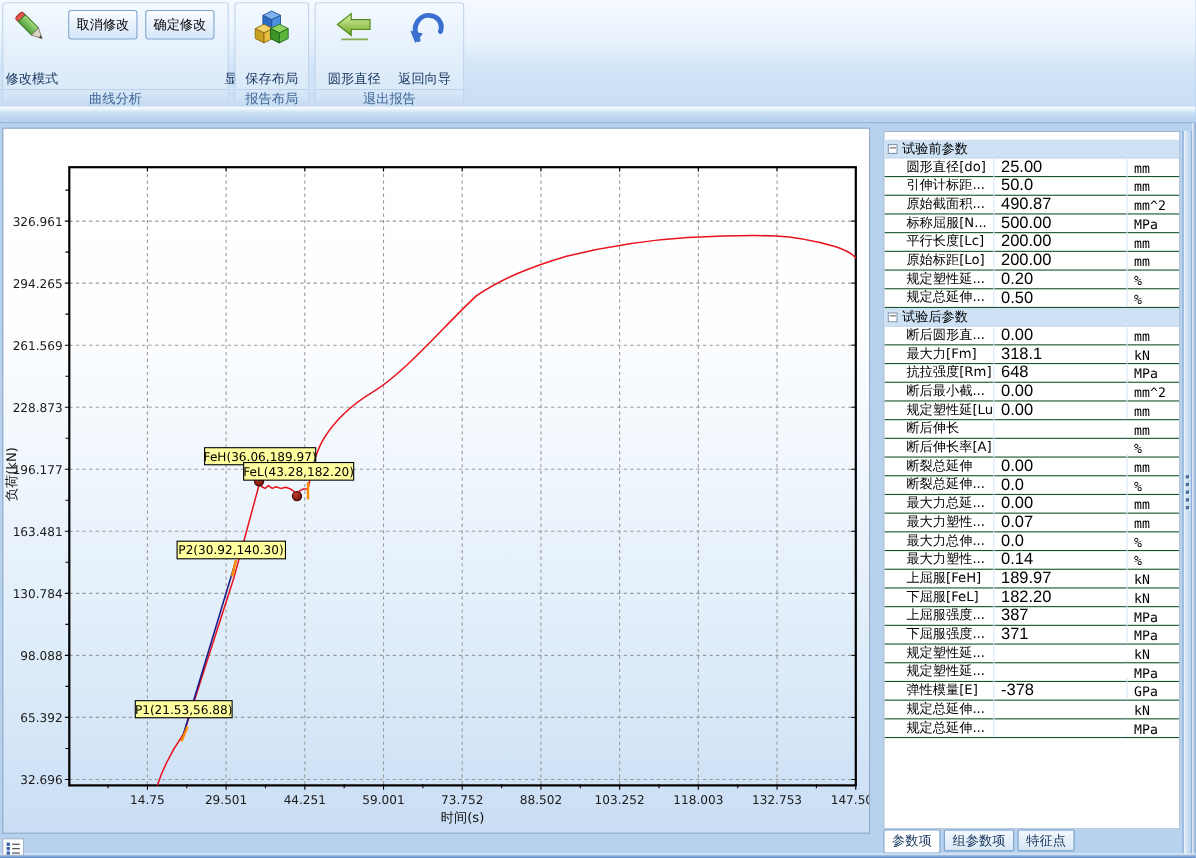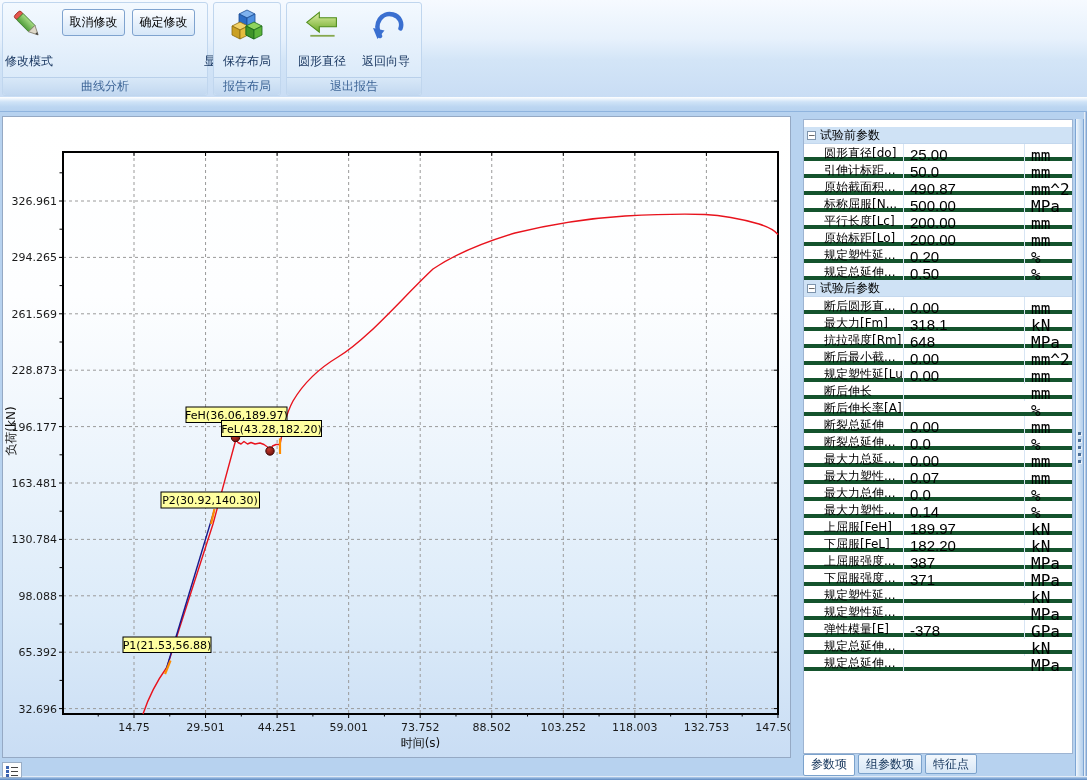--- a/index.html
+++ b/index.html
@@ -13,21 +13,21 @@
     display:flex; align-items:stretch; padding:2px 0 1px 2px; }
   .rgroup { border:1px solid #c0d6ee; border-radius:3px; margin-right:5px;
     background:linear-gradient(#f3f9ff,#e3effb 55%,#d5e7f8);
     display:flex; flex-direction:column; }
   .rgroup-body { flex:1; display:flex; align-items:flex-start; padding:1px 2px; }
   .rgroup-caption { height:18px; line-height:17px; text-align:center; font-size:12px;
     color:#3c6496; background:linear-gradient(#d8e8f8,#c2d8f0);
     border-top:1px solid #b9d0ea; border-radius:0 0 3px 3px; }
   .bigbtn { display:flex; flex-direction:column; align-items:center;
     padding-top:3px; font-size:12px; color:#17355f; border-radius:3px; cursor:default; }
-  .bigbtn .blabel { margin-top:10px; white-space:nowrap; }
+  .bigbtn .blabel { margin-top:20px; white-space:nowrap; }
   .bigbtn svg { width:36px; height:36px; }
   .vsep { width:1px; background:#b9cfe9; height:60px; margin:5px 3px 0 3px;
     box-shadow:1px 0 0 #f4f9ff; }
   .stack { display:flex; flex-direction:row; gap:7px; padding:5px 3px 0 3px; }
   .smallbtn { width:63px; height:27px; font-size:12px; color:#000;
     font-family:"DejaVu Sans","Liberation Sans",sans-serif;
     border:1px solid #7fa3cf; border-radius:3px;
     background:linear-gradient(#fdfeff,#e9f2fc 45%,#d6e7f8); }
   .ribbon-edge { position:absolute; left:0; top:97px; width:1087px; height:15px;
     background:linear-gradient(#ffffff,#cfe3f7 35%,#bcd6f1 70%,#b7d2ef);
@@ -46,30 +46,30 @@
   .anno-text { font-size:11px; fill:#000; font-family:"DejaVu Sans",sans-serif; }
 
   
   .table-panel { position:absolute; left:803px; top:119px; width:270px; height:635px;
     background:#fff; border:1px solid #9db4d2; padding-top:7px; overflow:hidden; }
   .sec-header { height:17px; display:flex; align-items:center;
     background:#cfe2f5; border-bottom:1px solid #c4d8ee; font-size:12px; color:#000; }
   .minus-box { width:9px; height:9px; margin:0 4px 0 3px; background:#fff;
     border:1px solid #7e94ac; font-size:9px; line-height:7px; text-align:center;
     color:#333; flex:0 0 auto; }
-  .prow { height:17px; display:flex; align-items:flex-start;
-    border-bottom:4px solid #14532d; font-size:12px; color:#000; }
+  .prow { height:17px; display:flex; align-items:flex-end;
+    border-bottom:1px solid #14532d; font-size:12px; color:#000; }
   .gut { width:16px; background:#cfe2f5; border-right:1px solid #c4d8ee; flex:0 0 auto; }
   .c-name { width:84px; padding:1px 2px 0 4px; border-right:1px solid #d7e5f4;
     white-space:nowrap; overflow:hidden; flex:0 0 auto; }
   .c-val { width:121px; padding:2px 2px 0 6px; border-right:1px solid #d7e5f4;
     font-family:Liberation Sans, sans-serif; font-size:15px;
     white-space:nowrap; flex:0 0 auto; }
   .c-unit { flex:1; padding:2px 2px 0 6px;
-    font-family:"DejaVu Sans Mono","Liberation Mono",monospace; font-size:16px; }
+    font-family:"DejaVu Sans Mono","Liberation Mono",monospace; font-size:12px; }
 
   
   .tabs { position:absolute; left:803px; top:754px; height:36px; display:flex; gap:3px; }
   .tab { height:20px; line-height:19px; padding:0 7px; font-size:12px; color:#16365c;
     border:1px solid #7ba2cc; border-radius:2px;
     background:linear-gradient(#f3f8fd,#d8e7f6); white-space:nowrap; }
   .tab.active { background:#fff; height:22px; }
 
   
   .splitter { position:absolute; left:1075px; top:119px; width:9px; height:657px;

